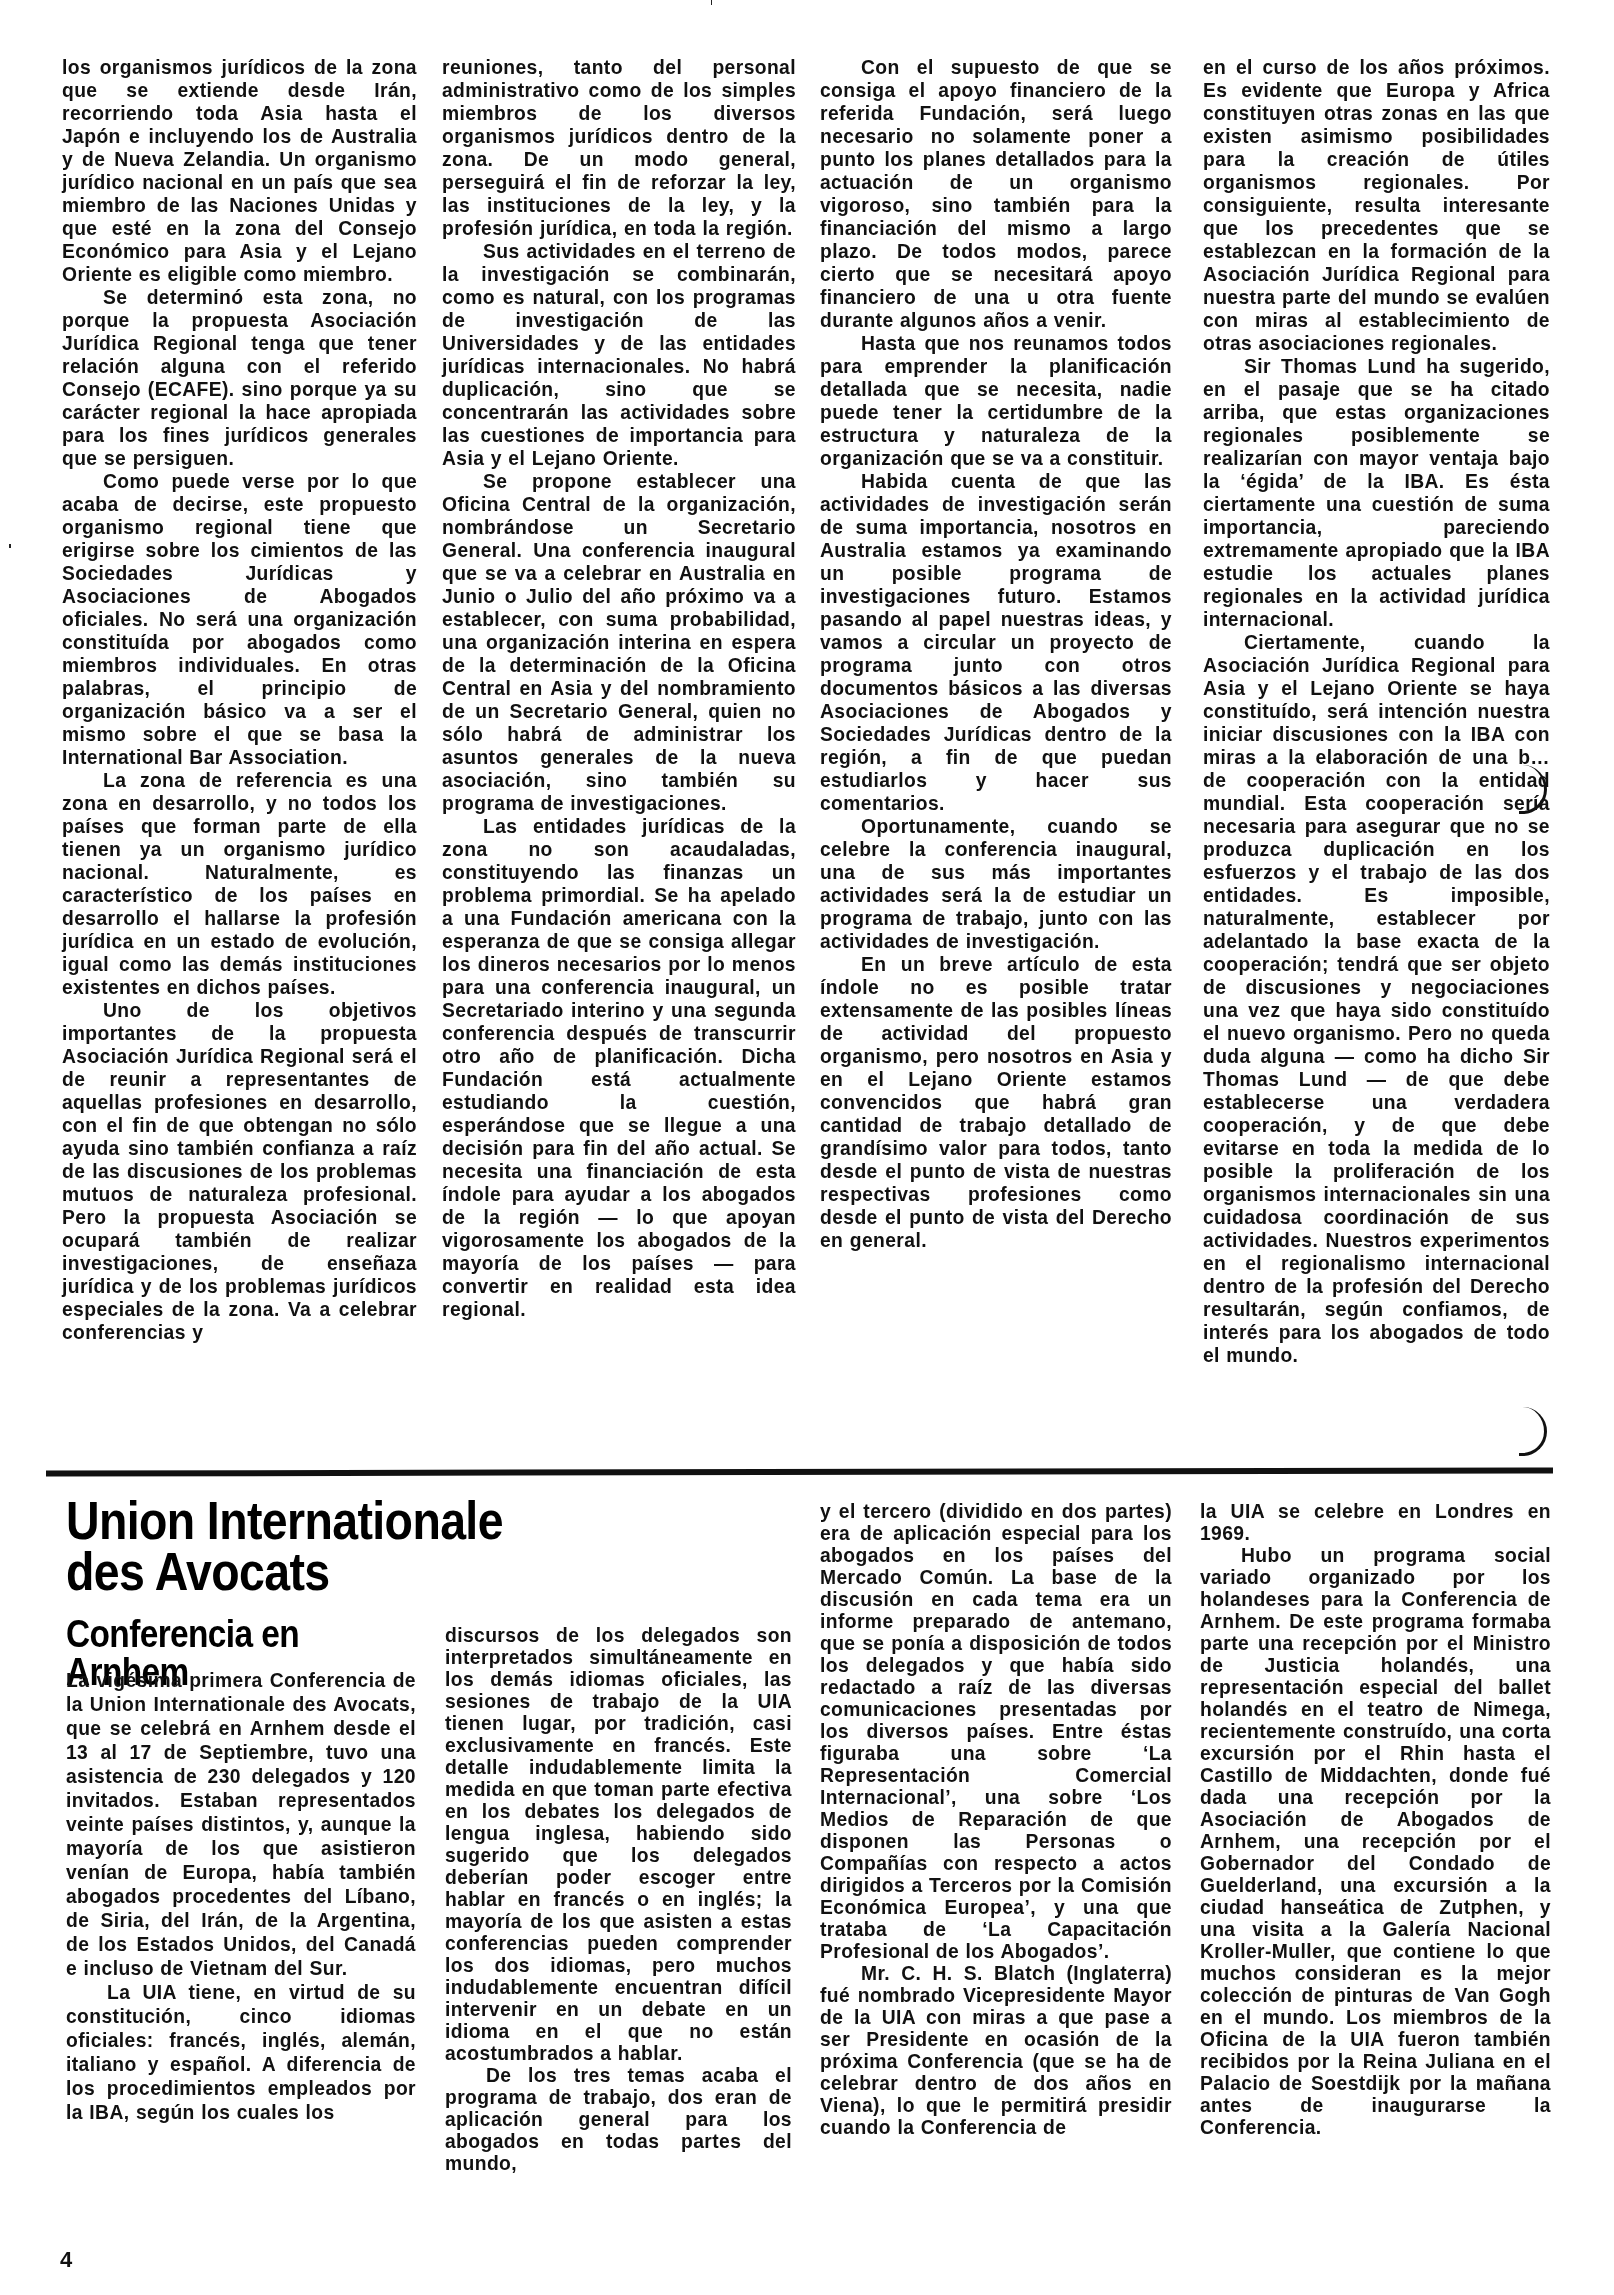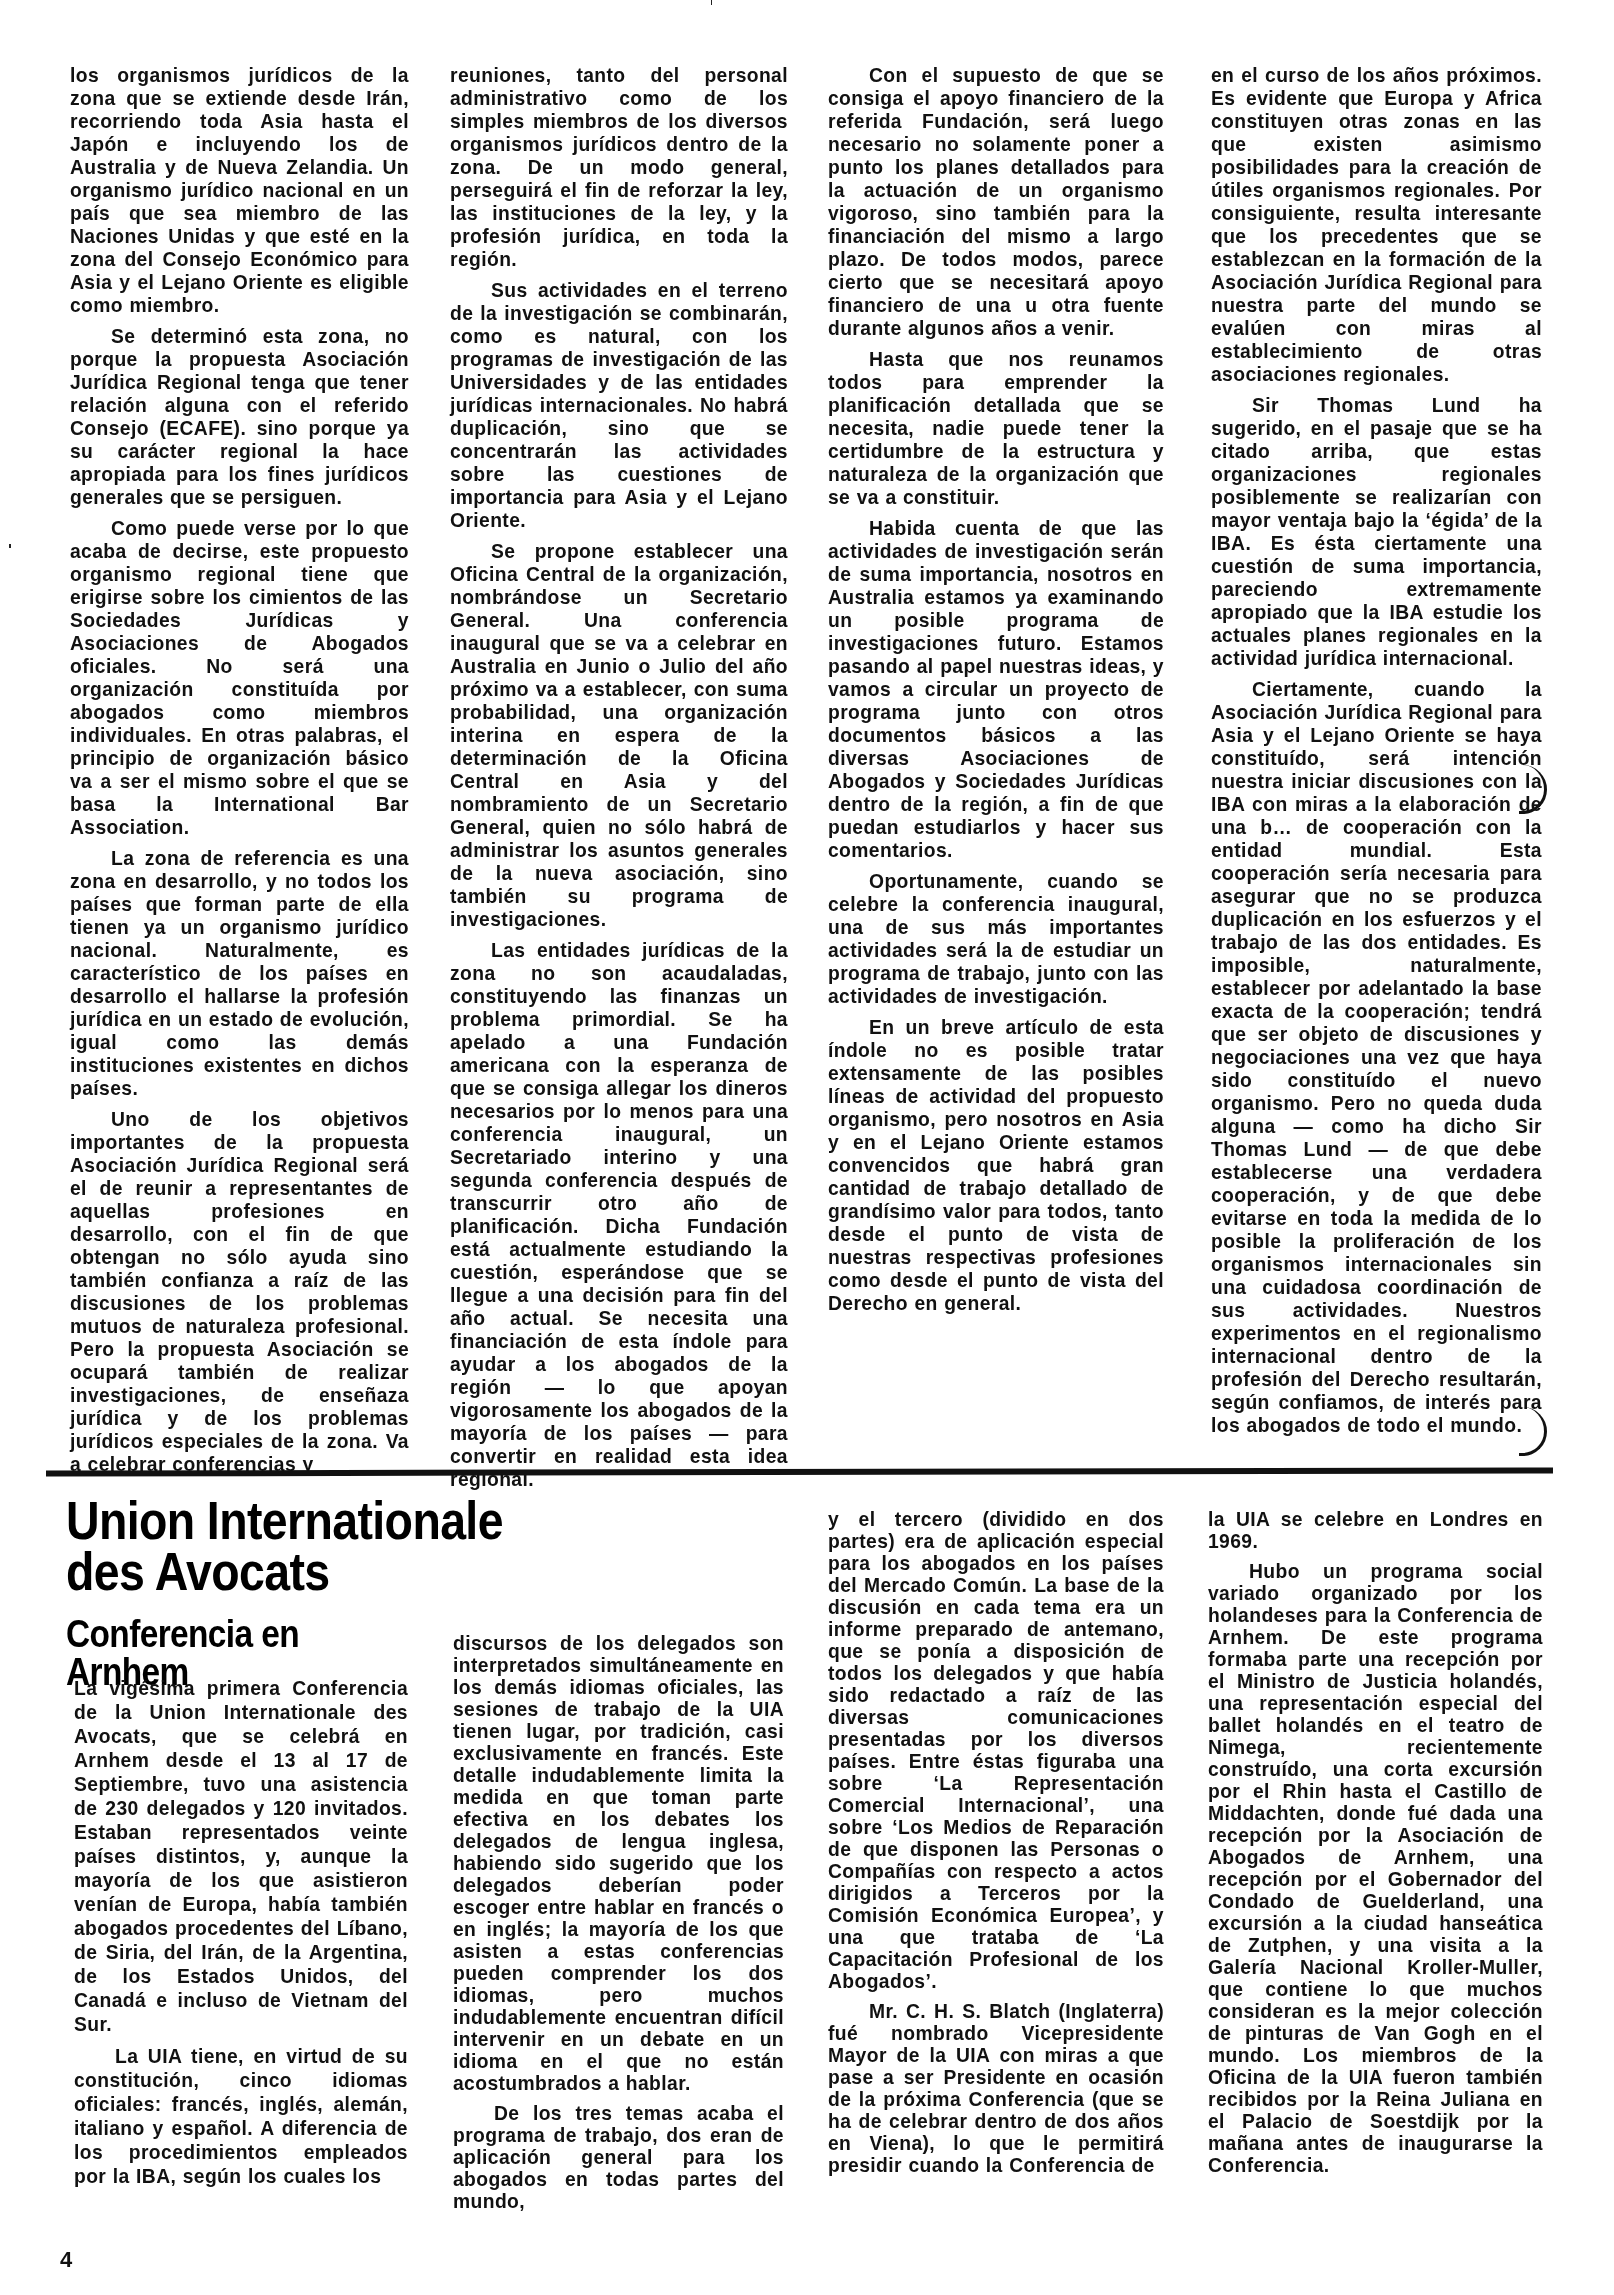--- a/index.html
+++ b/index.html
@@ -1,18 +1,18 @@
 <!DOCTYPE html>
 <html style="font-size:10.5px"><head>
 <meta charset="utf-8">
 <style>
   html, body { margin:0; padding:0; background:#ffffff; }
   body { width:1614px; height:2295px; position:relative; overflow:hidden; color:#111; font-family:"Liberation Sans", "DejaVu Sans", sans-serif; }
   .col { position:absolute; font-weight:bold; font-size:19.3px; line-height:23px; text-align:justify; letter-spacing:0.4px; word-spacing:0.7px; }
-  .col p { margin:8px; text-indent:0; }
+  .col p { margin:0; text-indent:0; }
   .col p.ind { text-indent:41px; }
   #c1 { left:62px; top:56px; width:355px; }
   #c2 { left:442px; top:56px; width:354px; }
   #c3 { left:820px; top:56px; width:352px; }
   #c4 { left:1203px; top:56px; width:347px; }
   .rule { position:absolute; left:46px; top:1469px; width:1507px; height:5.9px; background:#111; transform:rotate(-0.12deg); }
   .headline { position:absolute; left:66px; top:1495px; font-family:"Liberation Sans", sans-serif; font-weight:bold; font-size:54px; line-height:51px; letter-spacing:-0.7px; transform:scaleX(0.86); transform-origin:left top; margin:0; color:#000; }
   .subhead { position:absolute; left:66px; top:1615px; font-family:"Liberation Sans", sans-serif; font-weight:bold; font-size:38px; line-height:38px; letter-spacing:-0.7px; transform:scaleX(0.88); transform-origin:left top; margin:0; color:#000; }
   #b1 { left:66px; top:1669px; width:350px; line-height:24px; }
   #b2 { left:445px; top:1625px; width:347px; line-height:22px; }

